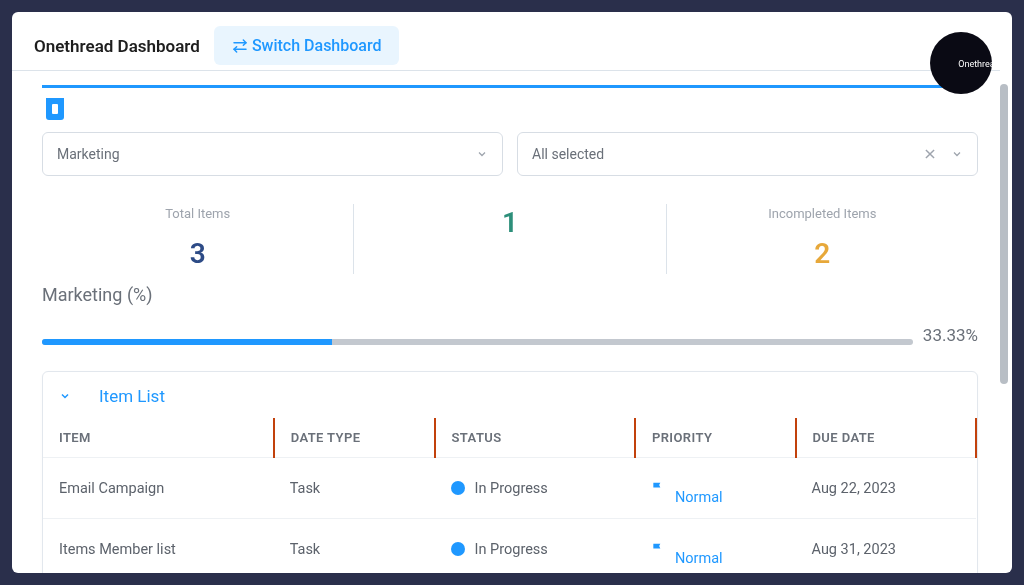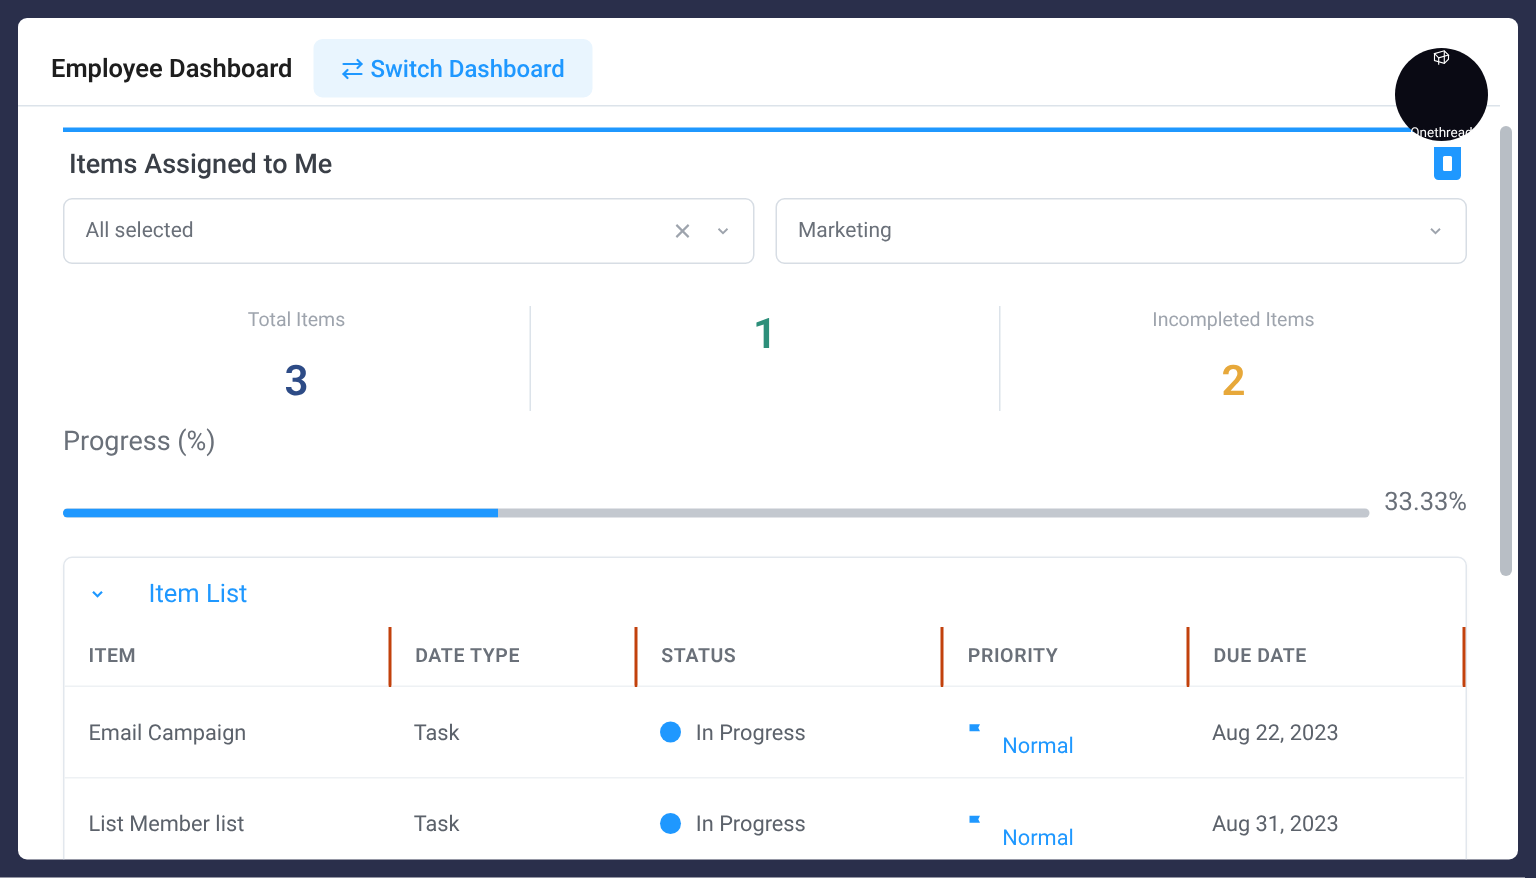--- a/index.html
+++ b/index.html
@@ -12,21 +12,21 @@
     border-radius: 6px;
     position: relative;
     overflow: hidden;
   }
   .logo-badge {
     position: absolute;
     top: 20px; right: 20px;
     width: 62px; height: 62px;
     background: #0a0a14;
     border-radius: 50%;
-    display: flex; flex-direction: column; align-items: center; justify-content: center;
+    display: flex; flex-direction: row; align-items: center; justify-content: center;
     z-index: 20;
     gap: 36px;
   }
   .logo-badge svg { display:block; }
   .logo-badge .logo-text { font-size: 9px; color: #fff; margin-top:2px; }
   .header {
     display: flex; align-items: center; padding: 14px 22px 10px 22px; gap: 14px;
   }
   .header-title { font-size: 17px; font-weight: 600; color: #1e1e1e; }
   .switch-btn {
@@ -117,82 +117,81 @@
         <polygon points="10,8 24,4 30,10 16,14"></polygon>
         <polyline points="10,8 10,18 24,22 30,16 30,10"></polyline>
         <line x1="24" y1="4" x2="24" y2="22"></line>
         <line x1="16" y1="14" x2="16" y2="24"></line>
       </g>
     </svg>
     <div class="logo-text">Onethread</div>
   </div>
 
   <div class="header">
-    <div class="header-title">Employee Dashboard</div>
+    <div class="header-title">Onethread Dashboard</div>
     <button class="switch-btn">
       <svg viewBox="0 0 24 24" fill="none" stroke="#1f98ff" stroke-width="2.2" stroke-linecap="round" stroke-linejoin="round">
         <polyline points="17 3 21 7 17 11"></polyline>
           <line x1="3" y1="7" x2="21" y2="7"></line>
         <polyline points="7 21 3 17 7 13"></polyline>
           <line x1="21" y1="17" x2="3" y2="17"></line>
       </svg>
       <span>Switch Dashboard</span>
     </button>
   </div>
 
   <div class="scroll-area">
 
     <div class="widget">
       <div class="widget-titlebar">
-        <div class="widget-title">Items Assigned to Me</div>
         <div class="widget-badge">
           <svg width="10" height="12" viewBox="0 0 10 12" fill="#ffffff">
               <rect x="2" y="1" width="6" height="10" rx="1"></rect>
             </svg>
         </div>
       </div>
 
       <div class="filter-row">
+        <div class="dropdown">
+          <span>Marketing</span>
+          <svg class="chev" viewBox="0 0 24 24" fill="none" stroke="#9ea4ad" stroke-width="2.5">
+              <polyline points="6 9 12 15 18 9"></polyline>
+            </svg>
+        </div>
         <div class="dropdown">
           <span>All selected</span>
           <span class="dd-right">
             <svg class="xicon" viewBox="0 0 24 24" fill="none" stroke="#9ea4ad" stroke-width="2.5">
                 <line x1="5" y1="5" x2="19" y2="19"></line>
                 <line x1="19" y1="5" x2="5" y2="19"></line>
               </svg>
             <svg class="chev" viewBox="0 0 24 24" fill="none" stroke="#9ea4ad" stroke-width="2.5">
                 <polyline points="6 9 12 15 18 9"></polyline>
               </svg>
           </span>
         </div>
-        <div class="dropdown">
-          <span>Marketing</span>
-          <svg class="chev" viewBox="0 0 24 24" fill="none" stroke="#9ea4ad" stroke-width="2.5">
-              <polyline points="6 9 12 15 18 9"></polyline>
-            </svg>
-        </div>
       </div>
 
       <div class="stats-row">
         <div class="stat-block">
           <div class="stat-label">Total Items</div>
           <div class="stat-value" style="color:#2d4b86">3</div>
         </div>
         <div class="stat-sep"></div>
         <div class="stat-block">
           <div class="stat-value" style="color:#2d8f7a">1</div>
         </div>
         <div class="stat-sep"></div>
         <div class="stat-block">
           <div class="stat-label">Incompleted Items</div>
           <div class="stat-value" style="color:#e7a83a">2</div>
         </div>
       </div>
 
-      <div class="progress-label">Progress (%)</div>
+      <div class="progress-label">Marketing (%)</div>
       <div class="progress-wrap">
         <div class="progress-bar">
           <div class="progress-fill" id="progress-fill" style="width: 33.33%;"></div>
         </div>
         <div class="progress-pct">33.33%</div>
       </div>
 
       <div class="itemlist-card">
         <div class="itemlist-header">
           <svg class="chev" viewBox="0 0 24 24" fill="none" stroke="#1f98ff" stroke-width="3">
@@ -224,21 +223,21 @@
                   <span class="priority-cell">
                     <svg class="flag" viewBox="0 0 24 24" fill="#1f98ff">
                       <path d="M4 3v18M4 3h12l-2 4 2 4H4"></path>
                     </svg>
                     <span class="priority-text">Normal</span>
                   </span>
                 </td>
                 <td>Aug 22, 2023</td>
               </tr>
               <tr>
-                <td>List Member list</td>
+                <td>Items Member list</td>
                 <td>Task</td>
                 <td>
                   <span class="status-cell">
                     <span class="status-dot" style="background:#1f98ff"></span>
                     <span>In Progress</span>
                   </span>
                 </td>
                 <td>
                   <span class="priority-cell">
                     <svg class="flag" viewBox="0 0 24 24" fill="#1f98ff">

